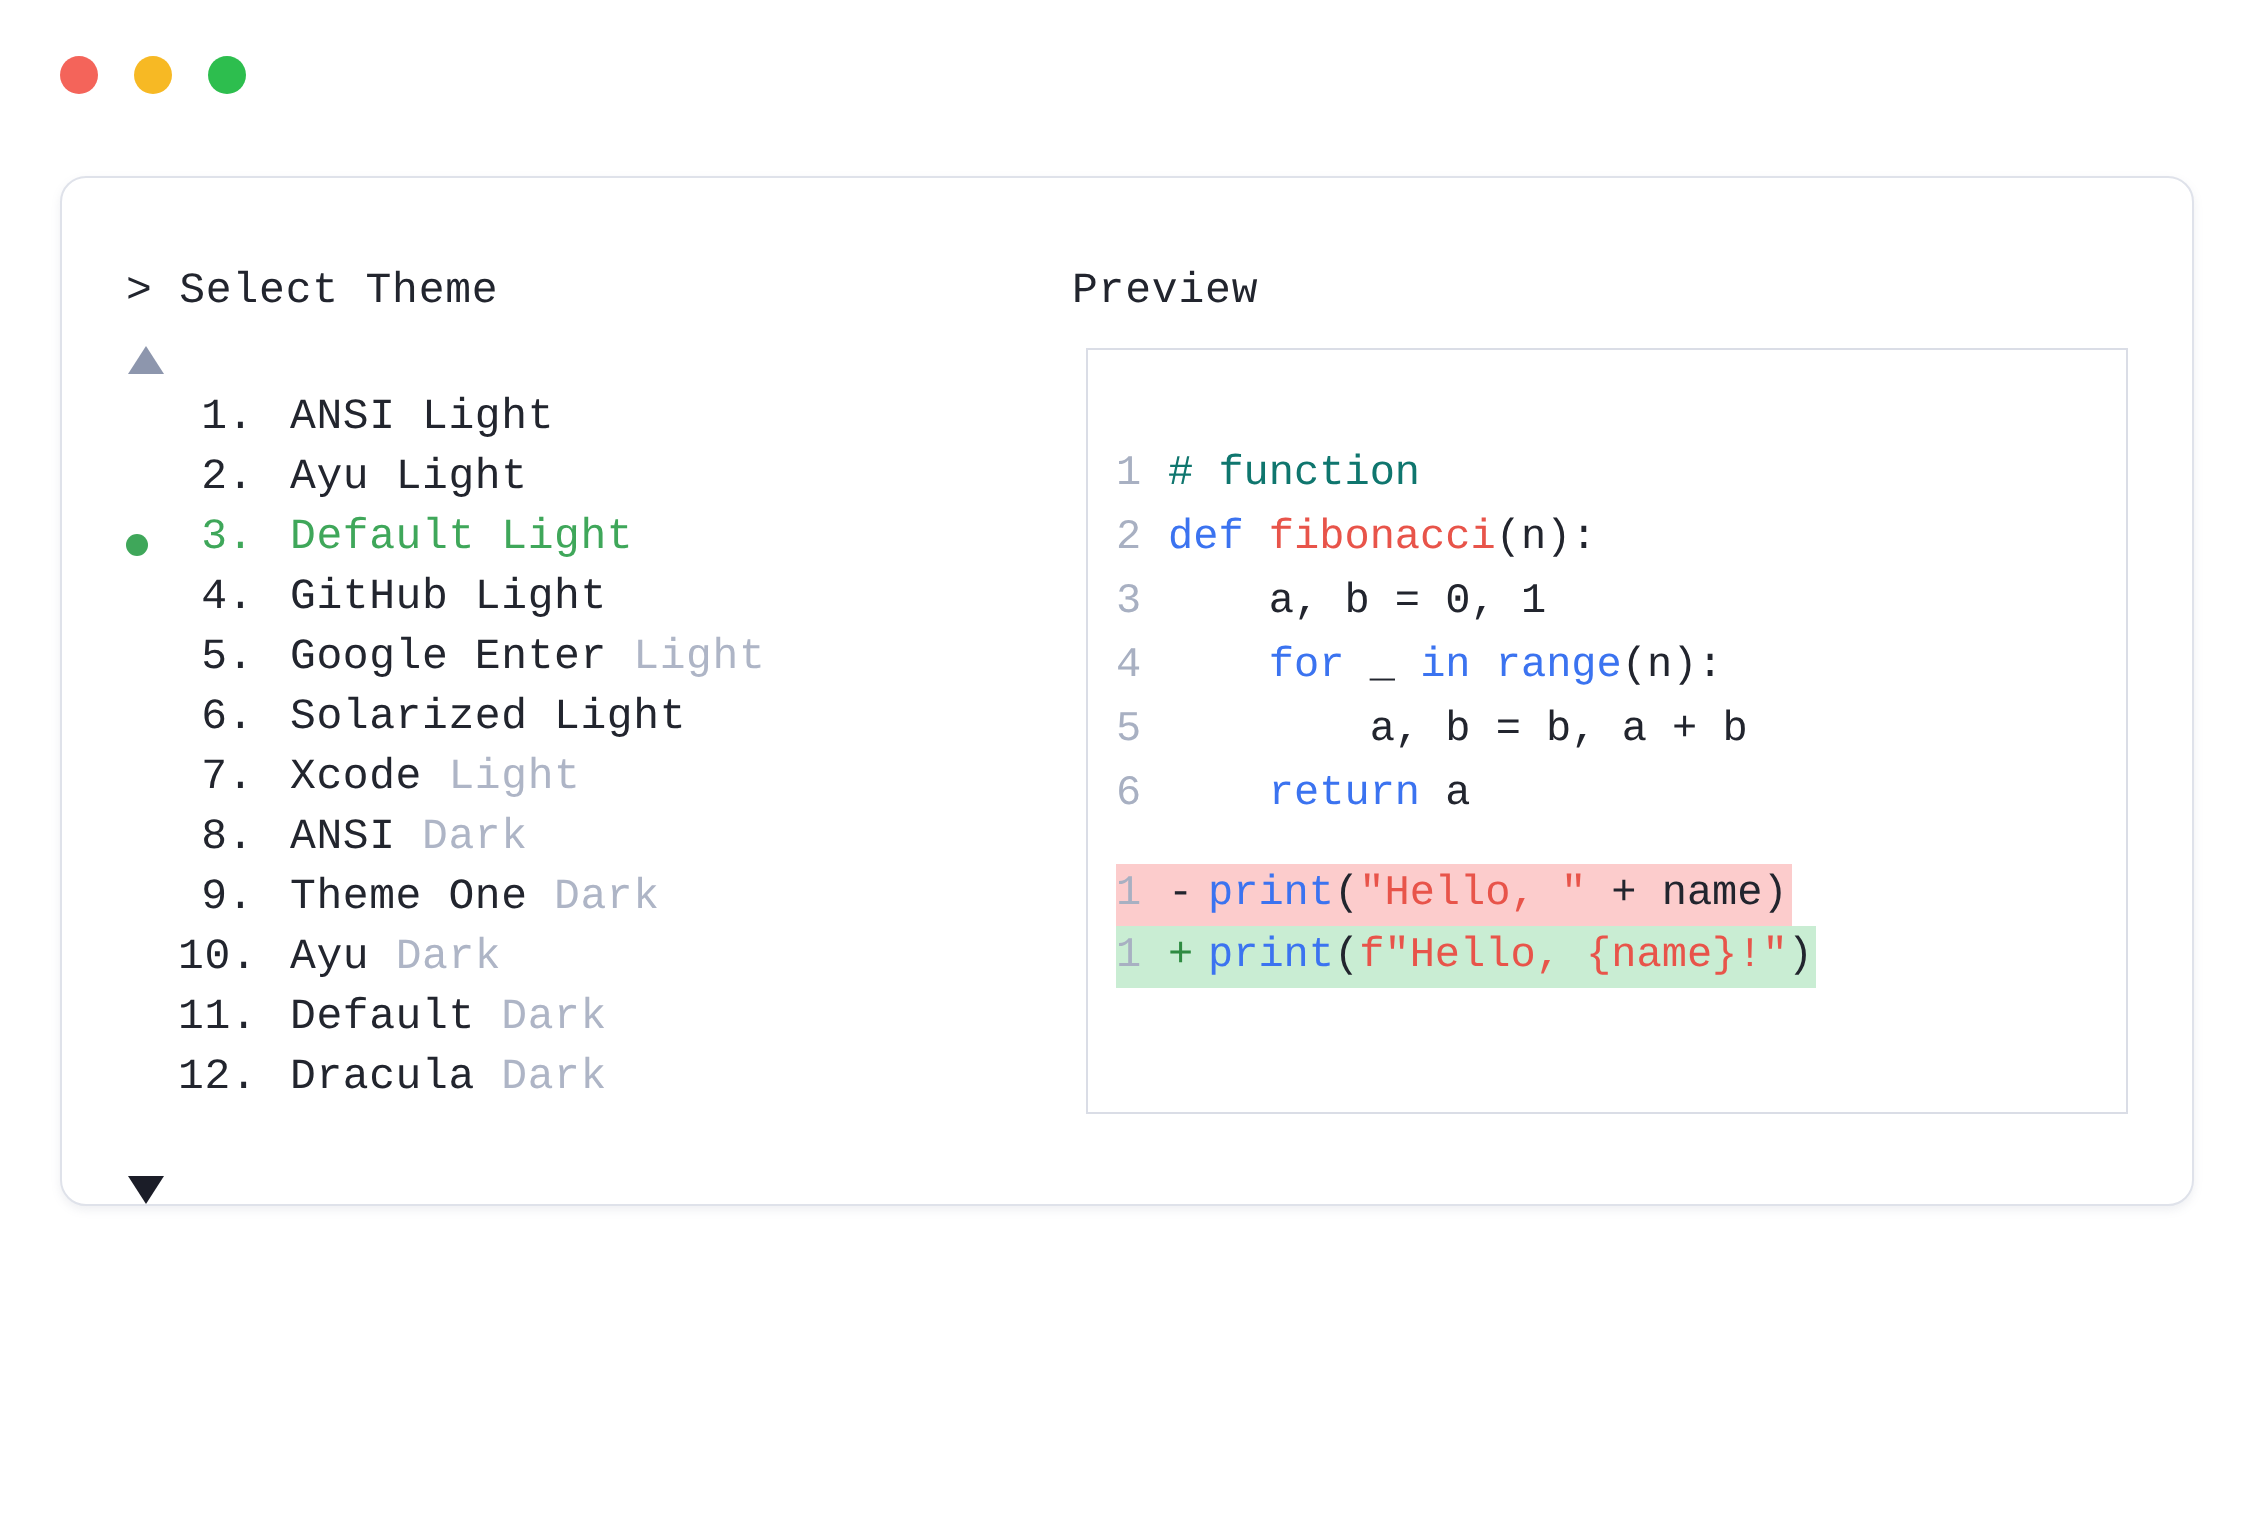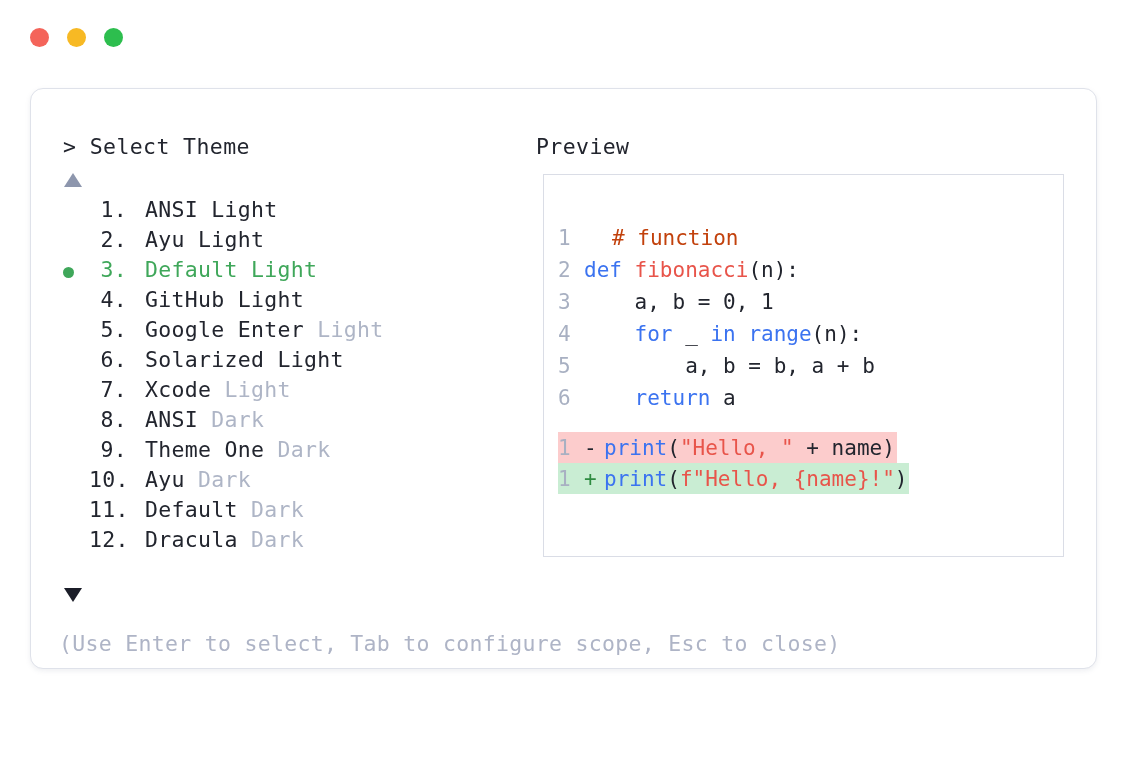--- a/index.html
+++ b/index.html
@@ -33,26 +33,27 @@
   .dot-close  { background: #f4645a; }
   .dot-min    { background: #f7b924; }
   .dot-max    { background: #2dbe4e; }
 
   
   .card {
     position: absolute;
     left: 30px;
     top: 88px;
     width: 1067px;
-    height: 581px;
+    height: 515px;
     box-sizing: border-box;
     background: #ffffff;
     border: 1.5px solid #dfe2ea;
     border-radius: 13px;
     box-shadow: 0 2px 5px rgba(120,130,155,0.13);
+    font-family: Liberation Mono, monospace;
   }
 
   .card-inner {
     position: absolute;
     left: 0; top: 0;
     width: 100%; height: 100%;
   }
 
   
   .prompt-header {
@@ -182,21 +183,21 @@
     white-space: pre;
   }
   .ln {
     width: 26px;
     flex: 0 0 26px;
     text-align: left;
     color: #a8b0c2;
   }
   .code-body { white-space: pre; }
 
-  .tok-comment  { color: #c2410c; margin-left: 28px; }
+  .tok-comment  { color: #0f766e; }
   .tok-keyword  { color: #3b73f0; }
   .tok-func     { color: #e8544a; }
   .tok-plain    { color: #22252e; }
   .tok-builtin  { color: #3b73f0; }
   .tok-string   { color: #e8544a; }
   .tok-number   { color: #22252e; }
 
   .diff-block {
     position: absolute;
     left: 14px;
@@ -247,21 +248,20 @@
         <div class="theme-item"><div class="bullet-col"></div><span class="num-col">5.</span><span class="dot-sep"> </span><span class="name-main">Google Enter</span><span> </span><span class="name-variant variant-muted">Light</span></div>
         <div class="theme-item"><div class="bullet-col"></div><span class="num-col">6.</span><span class="dot-sep"> </span><span class="name-main">Solarized</span><span> </span><span class="name-variant">Light</span></div>
         <div class="theme-item"><div class="bullet-col"></div><span class="num-col">7.</span><span class="dot-sep"> </span><span class="name-main">Xcode</span><span> </span><span class="name-variant variant-muted">Light</span></div>
         <div class="theme-item"><div class="bullet-col"></div><span class="num-col">8.</span><span class="dot-sep"> </span><span class="name-main">ANSI</span><span> </span><span class="name-variant variant-muted">Dark</span></div>
         <div class="theme-item"><div class="bullet-col"></div><span class="num-col">9.</span><span class="dot-sep"> </span><span class="name-main">Theme One</span><span> </span><span class="name-variant variant-muted">Dark</span></div>
         <div class="theme-item"><div class="bullet-col"></div><span class="num-col">10.</span><span class="dot-sep"> </span><span class="name-main">Ayu</span><span> </span><span class="name-variant variant-muted">Dark</span></div>
         <div class="theme-item"><div class="bullet-col"></div><span class="num-col">11.</span><span class="dot-sep"> </span><span class="name-main">Default</span><span> </span><span class="name-variant variant-muted">Dark</span></div>
         <div class="theme-item"><div class="bullet-col"></div><span class="num-col">12.</span><span class="dot-sep"> </span><span class="name-main">Dracula</span><span> </span><span class="name-variant variant-muted">Dark</span></div>
       </div>
 
-    <div class="hint">(Use Enter to select, Tab to configure scope, Esc to close)</div>
 
     <div class="preview-box">
       <div class="code" id="code-block"><div class="code-line"><span class="ln">1</span><span class="code-body"><span class="tok-comment"># function</span></span></div><div class="code-line"><span class="ln">2</span><span class="code-body"><span class="tok-keyword">def </span><span class="tok-func">fibonacci</span><span class="tok-plain">(n):</span></span></div><div class="code-line"><span class="ln">3</span><span class="code-body"><span class="tok-plain">    a, b = </span><span class="tok-number">0</span><span class="tok-plain">, </span><span class="tok-number">1</span></span></div><div class="code-line"><span class="ln">4</span><span class="code-body"><span class="tok-plain">    </span><span class="tok-keyword">for </span><span class="tok-plain">_ </span><span class="tok-keyword">in </span><span class="tok-builtin">range</span><span class="tok-plain">(n):</span></span></div><div class="code-line"><span class="ln">5</span><span class="code-body"><span class="tok-plain">        a, b = b, a + b</span></span></div><div class="code-line"><span class="ln">6</span><span class="code-body"><span class="tok-plain">    </span><span class="tok-keyword">return </span><span class="tok-plain">a</span></span></div></div>
       <div class="diff-block" id="diff-block">
           <div class="diff-line diff-del" style="background: rgb(252, 204, 204);"><span class="ln">1</span><span class="diff-marker marker-del">-</span><span class="code-body"><span class="tok-builtin">print</span><span class="tok-plain">(</span><span class="tok-string">"Hello, "</span><span class="tok-plain"> + name)</span></span></div>
           <div class="diff-line diff-add" style="background: rgb(201, 237, 211);"><span class="ln">1</span><span class="diff-marker marker-add">+</span><span class="code-body"><span class="tok-builtin">print</span><span class="tok-plain">(</span><span class="tok-string">f"Hello, {name}!"</span><span class="tok-plain">)</span></span></div>
         </div>
     </div>
 
   </div>

